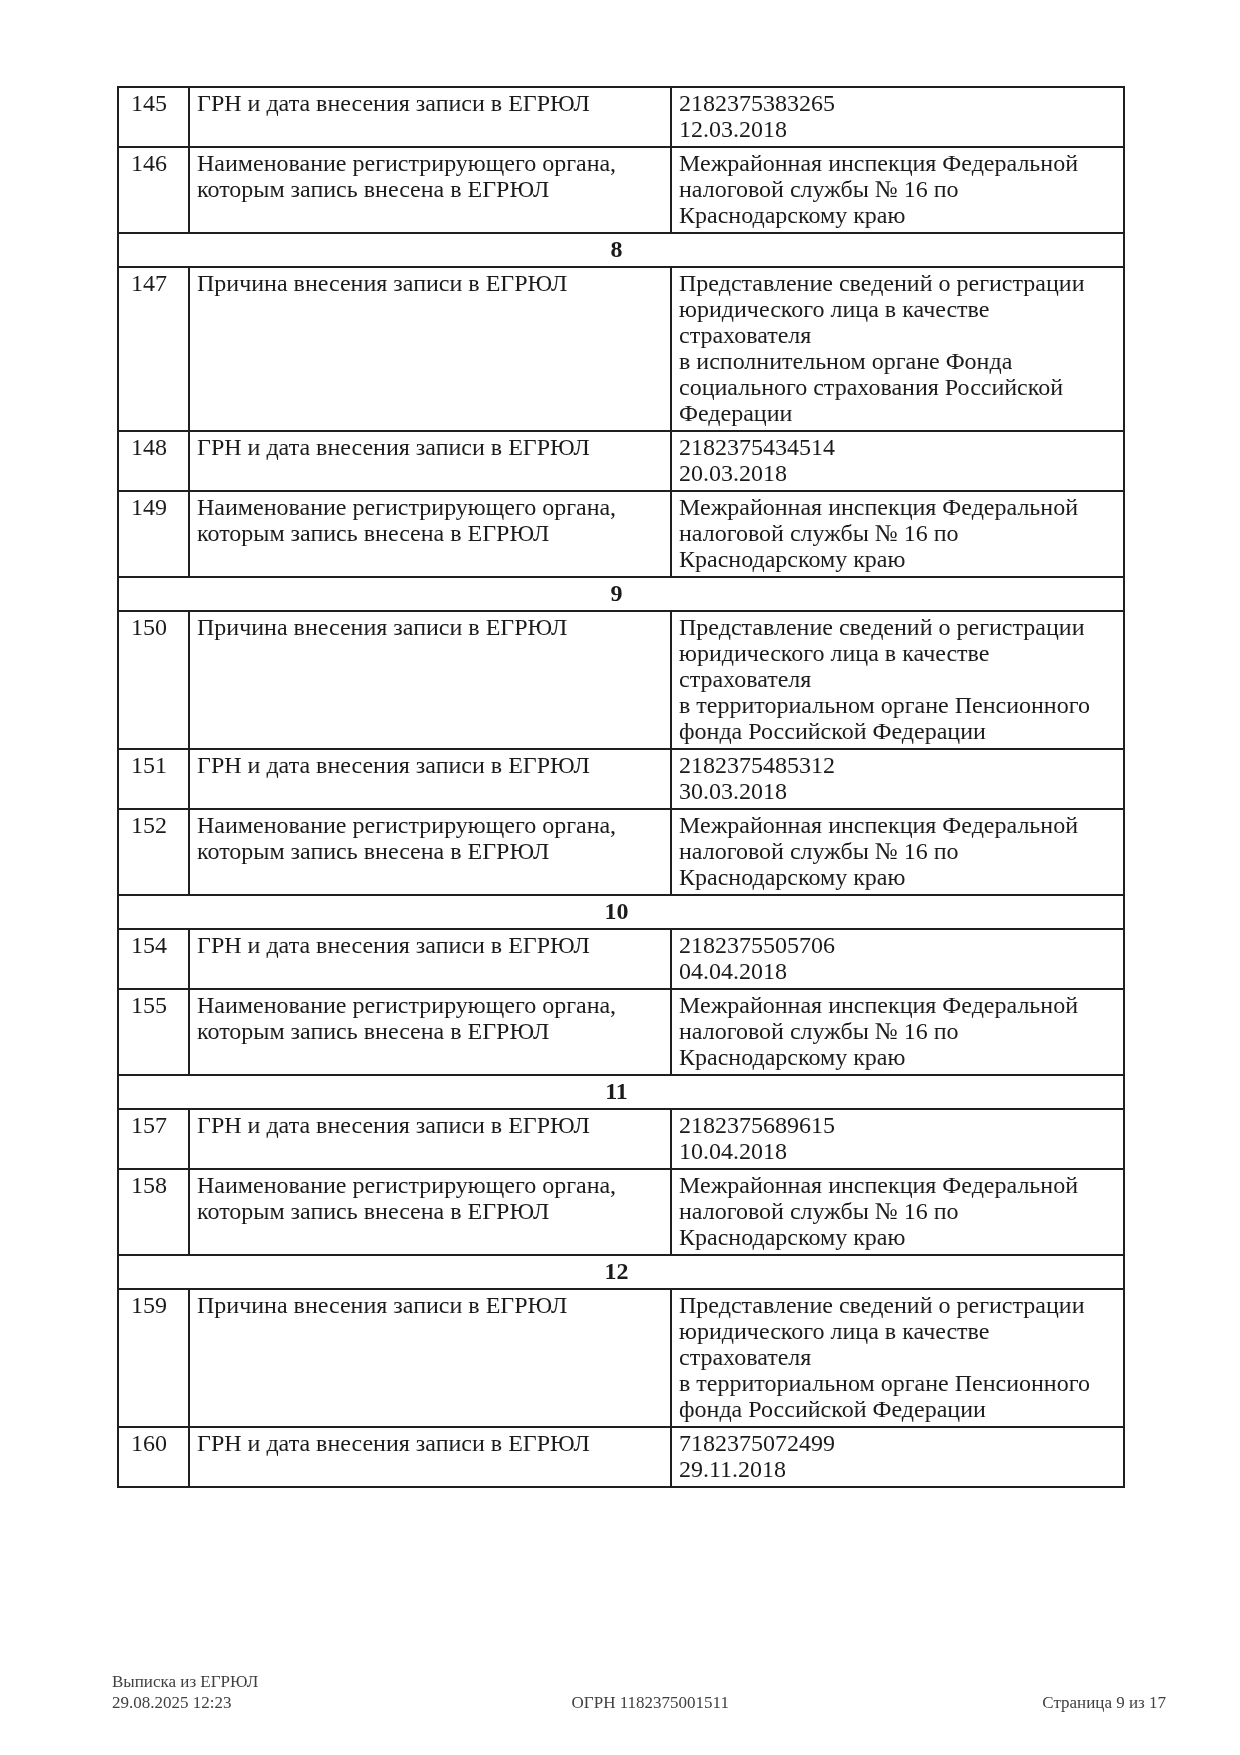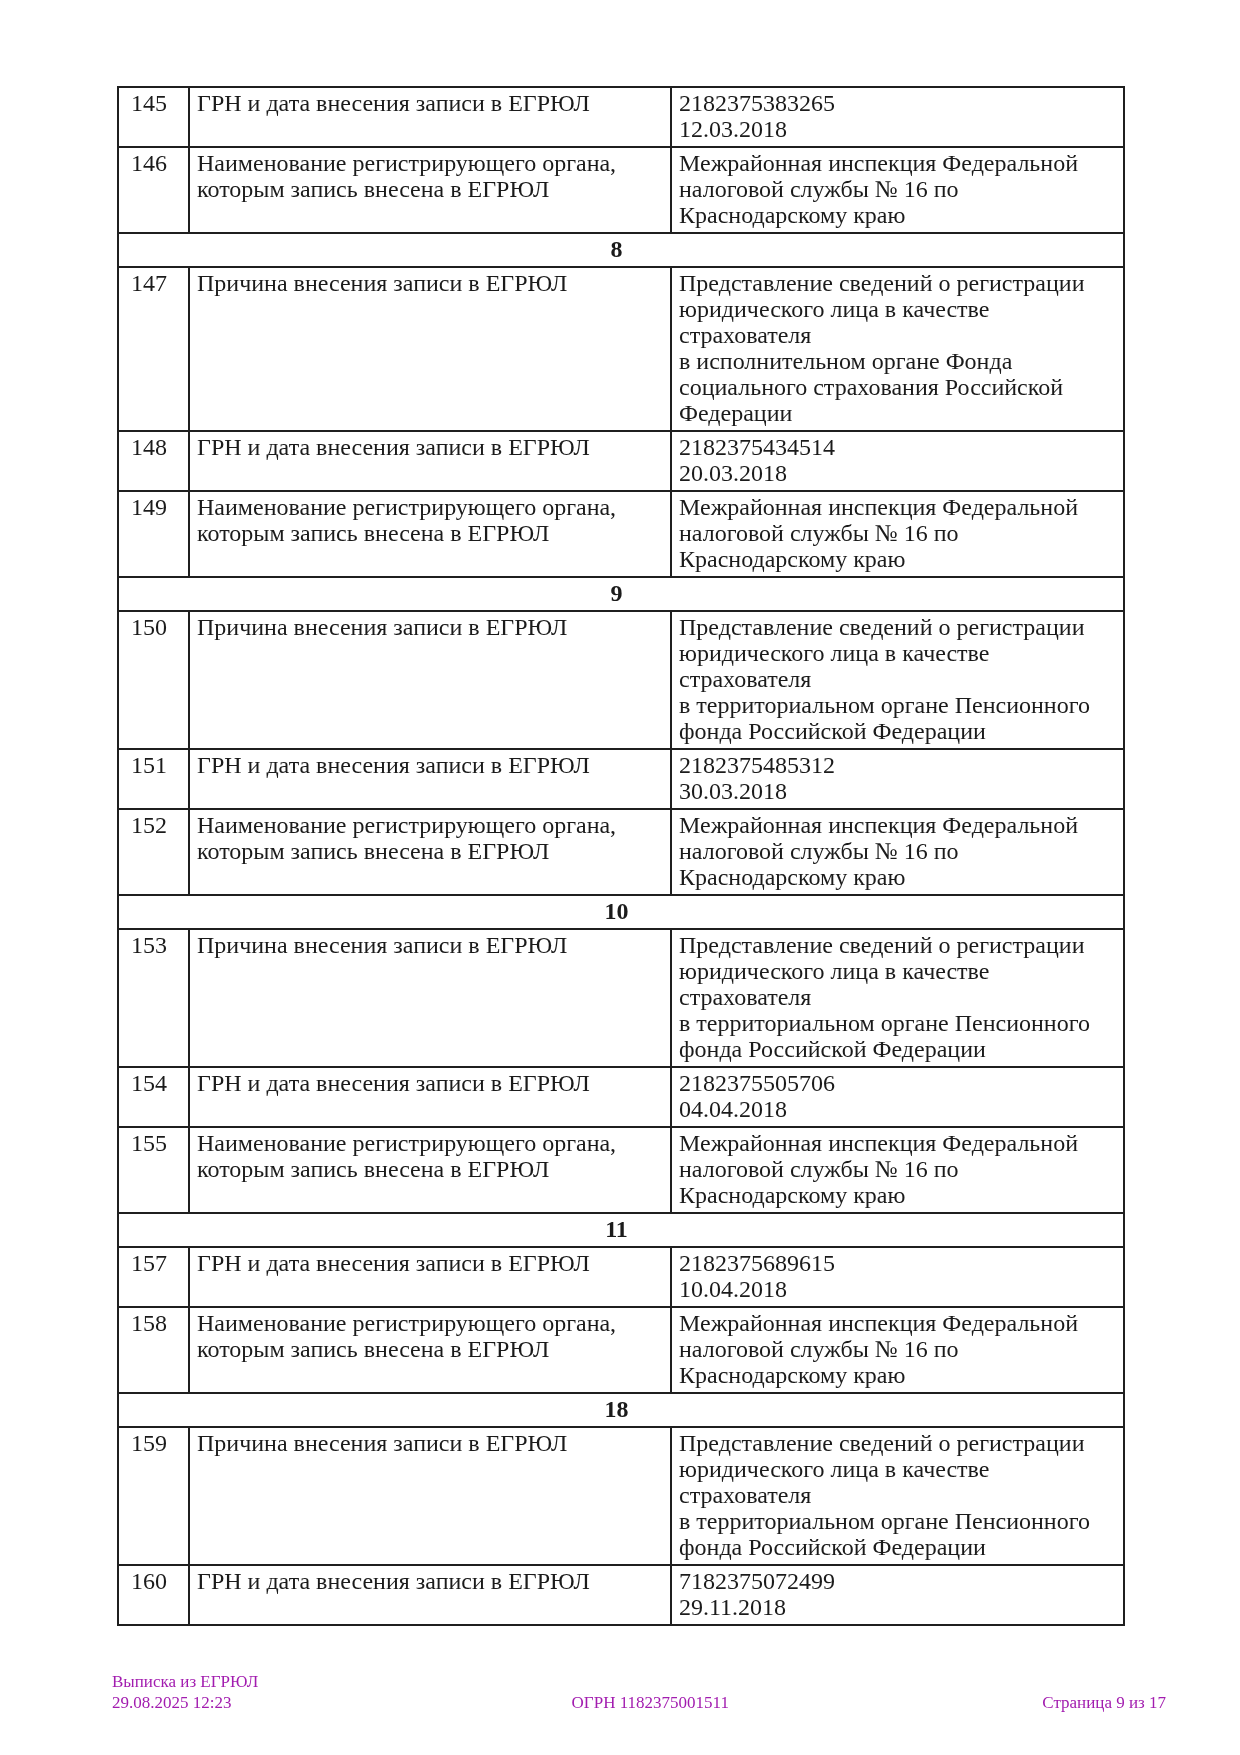--- a/index.html
+++ b/index.html
@@ -50,21 +50,21 @@
   .footer {
     position: absolute;
     left: 112px;
     right: 74px;
     top: 1664px;
     display: flex;
     justify-content: space-between;
     align-items: flex-end;
     font-size: 17px;
     line-height: 21px;
-    color: #a21caf;
+    color: #404040;
   }
   .footer .left-block { text-align: left; }
   .footer .center-block { text-align: center; }
   .footer .right-block { text-align: left; margin-top: 28px; }
 </style>
 </head>
 <body>
 
 <div class="page">
 
@@ -147,28 +147,20 @@
 которым запись внесена в ЕГРЮЛ</td>
     <td class="value-cell">Межрайонная инспекция Федеральной
 налоговой службы № 16 по
 Краснодарскому краю</td>
   </tr>
 
   <tr>
     <td class="section-cell" colspan="3">10</td>
   </tr>
 
-  <tr>
-    <td class="num-cell">153</td>
-    <td class="label-cell">Причина внесения записи в ЕГРЮЛ</td>
-    <td class="value-cell">Представление сведений о регистрации
-юридического лица в качестве страхователя
-в территориальном органе Пенсионного
-фонда Российской Федерации</td>
-  </tr>
 
   <tr>
     <td class="num-cell">154</td>
     <td class="label-cell">ГРН и дата внесения записи в ЕГРЮЛ</td>
     <td class="value-cell">2182375505706
 04.04.2018</td>
   </tr>
 
   <tr>
     <td class="num-cell">155</td>
@@ -194,21 +186,21 @@
   <tr>
     <td class="num-cell">158</td>
     <td class="label-cell">Наименование регистрирующего органа,
 которым запись внесена в ЕГРЮЛ</td>
     <td class="value-cell">Межрайонная инспекция Федеральной
 налоговой службы № 16 по
 Краснодарскому краю</td>
   </tr>
 
   <tr>
-    <td class="section-cell" colspan="3">18</td>
+    <td class="section-cell" colspan="3">12</td>
   </tr>
 
   <tr>
     <td class="num-cell">159</td>
     <td class="label-cell">Причина внесения записи в ЕГРЮЛ</td>
     <td class="value-cell">Представление сведений о регистрации
 юридического лица в качестве страхователя
 в территориальном органе Пенсионного
 фонда Российской Федерации</td>
   </tr>

